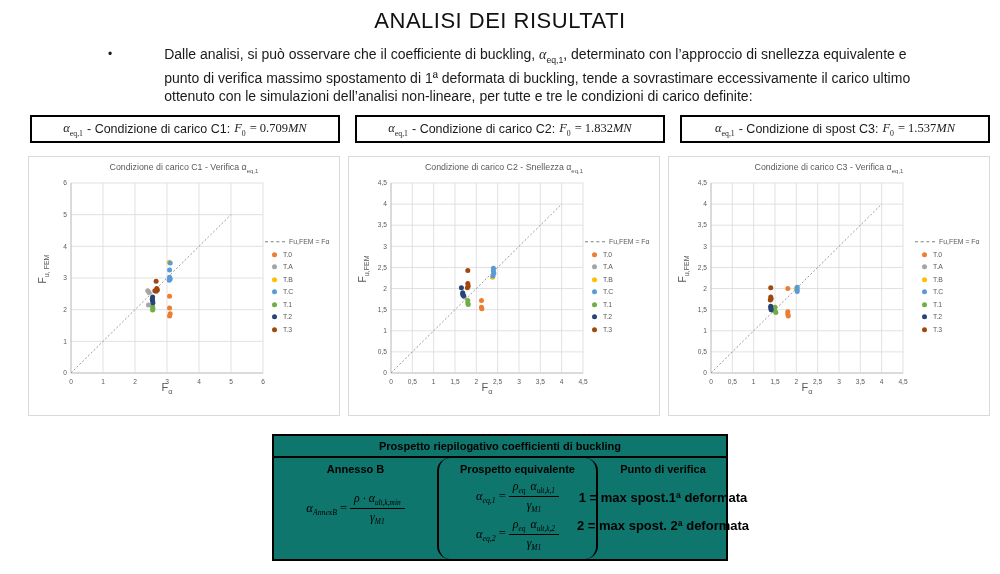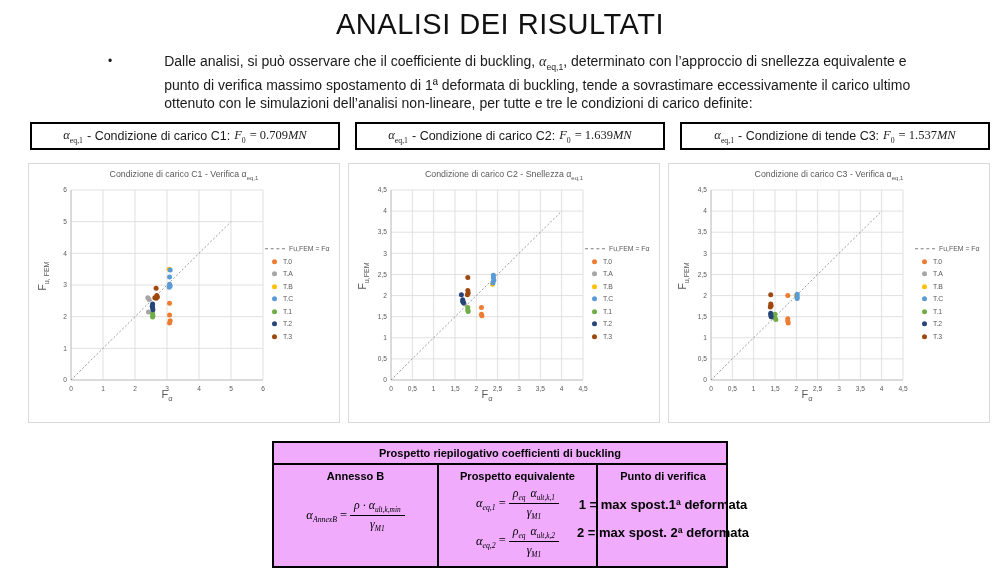--- a/index.html
+++ b/index.html
@@ -3,21 +3,21 @@
 <meta charset="utf-8">
 <style>
   * { margin:0; padding:0; box-sizing:border-box; }
   html,body { background:#fff; }
   body {
     width:1000px; height:574px; overflow:hidden; position:relative;
     font-family:"Liberation Sans", sans-serif; color:#1a1a1a;
   }
   
   .slide-title {
-    text-align:center; font-size:29px; font-weight:400; letter-spacing:.5px;
+    text-align:center; font-size:22px; font-weight:400; letter-spacing:.5px;
     color:#111; margin-top:8px;
   }
   
   .bullet-row { display:flex; margin:11px 62px 0 108px; gap:21px; }
   .bullet-marker { font-size:12px; line-height:18px; }
   .bullet-text { font-size:14px; line-height:18px; text-align:left;margin-left:31px; }
   .bullet-text i, .math i { font-family:"Liberation Serif", serif; font-style:italic; }
   sub { font-size:.62em; }
   
   .boxes-row { display:flex; justify-content:space-between; margin:10px 10px 0 30px; }
@@ -45,27 +45,27 @@
   .legend { position:absolute; right:2px; top:50%; transform:translateY(-50%); width:72px; }
   .lg-item { display:flex; align-items:center; margin:5.5px 0; }
   .lg-line { display:inline-block; width:20px; border-top:1px dashed #7f7f7f; margin-right:4px; flex:none; }
   .lg-dot { display:inline-block; width:5px; height:5px; border-radius:50%; margin:0 6px 0 7px; flex:none; }
   .lg-text { font-size:6.9px; color:#595959; white-space:nowrap; }
   .grid { stroke:#d9d9d9; stroke-width:.8; }
   .axis { stroke:#bfbfbf; stroke-width:.9; fill:none; }
   .ident { stroke:#7f7f7f; stroke-width:.8; stroke-dasharray:2 2; }
   .tick { font-size:6.6px; fill:#595959; font-family:"Liberation Sans", sans-serif; }
   
-  .summary-table { width:456px; margin:18px auto 0; border:2px solid #000; background:#f0abfc; }
+  .summary-table { width:456px; margin:18px auto 0; border:2px solid #000; background:#0f766e; }
   .st-header {
     border-bottom:2px solid #000; text-align:center; font-weight:bold; font-size:11px;
     padding:4px 0; color:#000;
   }
   .st-body { display:grid; grid-template-columns:163px 161px 130px; min-height:96px; }
-  .st-col { padding:5px 4px 7px; display:flex; flex-direction:column; align-items:center; }
+  .st-col { padding:5px 4px 7px; display:flex; flex-direction:column; align-items:center;border-radius:13px; }
   .st-col-title { font-weight:bold; font-size:11px; color:#000; margin-bottom:2px; }
   .st-col.mid { border-left:2px solid #000; border-right:2px solid #000; }
   .st-col.left .formula { margin-top:14px; }
   .formula { font-family:"Liberation Serif", serif; font-size:12.5px; color:#000; margin-top:2px; white-space:nowrap; }
   .formula .eq { padding:0 3px; }
   .frac { display:inline-block; vertical-align:middle; text-align:center; font-size:.95em; }
   .frac .num { display:block; border-bottom:1px solid #000; padding:0 4px 1px; }
   .frac .den { display:block; padding-top:1px; }
   .sp { display:inline-block; width:5px; }
   .punto-line { font-weight:bold; font-size:13px; color:#000; margin-top:13px; white-space:nowrap; }
@@ -92,27 +92,27 @@
     <span class="math">= 0.709</span>
       <span class="math"><i>MN</i></span>
   </div>
   <div class="cond-box">
     <span class="math"><i>α</i><sub>eq,1</sub></span>
       <span class="gap"></span>
     <span>- Condizione di carico C2:</span>
       <span class="gap"></span>
     <span class="math"><i>F</i><sub>0</sub></span>
       <span class="gap"></span>
-    <span class="math">= 1.639</span>
+    <span class="math">= 1.832</span>
       <span class="math"><i>MN</i></span>
   </div>
   <div class="cond-box">
     <span class="math"><i>α</i><sub>eq,1</sub></span>
       <span class="gap"></span>
-    <span>- Condizione di tende C3:</span>
+    <span>- Condizione di spost C3:</span>
       <span class="gap"></span>
     <span class="math"><i>F</i><sub>0</sub></span>
       <span class="gap"></span>
     <span class="math">= 1.537</span>
       <span class="math"><i>MN</i></span>
   </div>
 </div>
 
 <div class="charts-row">
 

